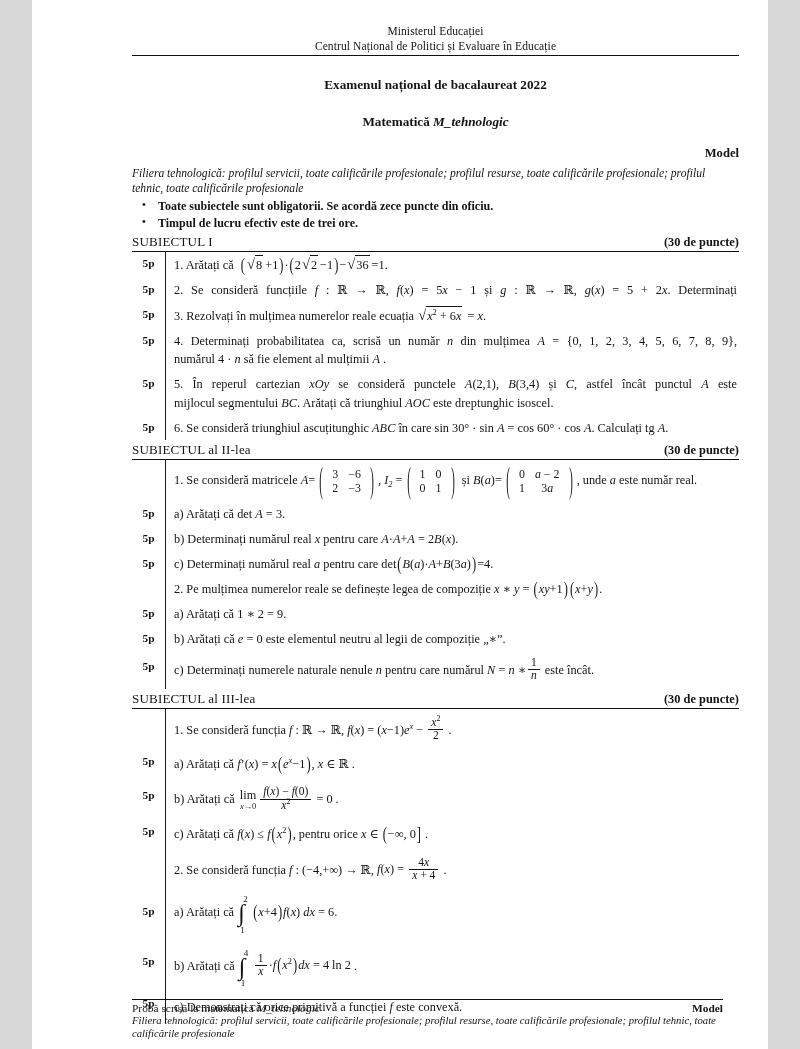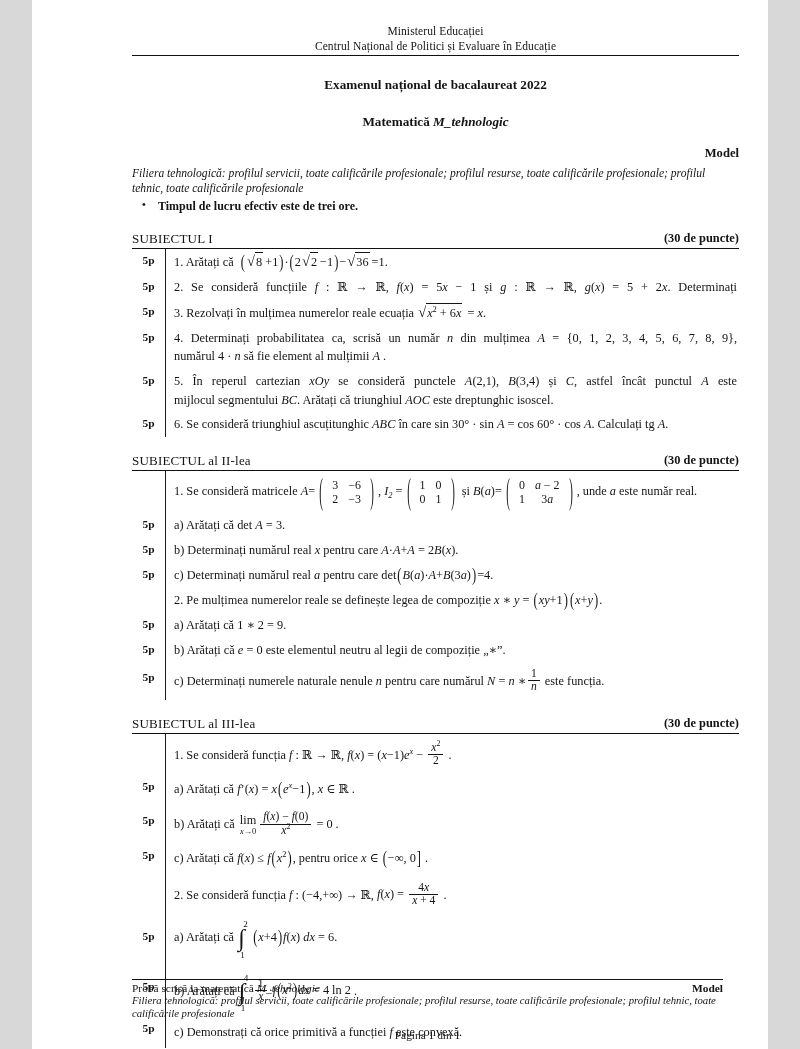--- a/index.html
+++ b/index.html
@@ -86,23 +86,23 @@
     position: absolute;
     left: 10px;
     top: -1px;
     font-size: 11px;
   }
 
   
   .sec-head {
     display: flex;
     justify-content: space-between;
-    align-items: flex-start;
+    align-items: flex-end;
     font-size: 13px;
-    margin-top: 16px;
+    margin-top: 2px;
   }
   .sec-head .left { letter-spacing: 0.2px; }
   .sec-head .right { font-weight: bold; font-size: 12.4px; }
   .rule-sec {
     border-top: 1.7px solid #101010;
     margin-top: 1px;
   }
 
   
   .block { position: relative; }
@@ -296,20 +296,21 @@
 
   <div class="subject-name">
     <span>Matematică </span><span class="ital">M_tehnologic</span>
   </div>
 
   <div class="model-line">Model</div>
 
   <div class="filiera">Filiera tehnologică: profilul servicii, toate calificările profesionale; profilul resurse, toate calificările profesionale; profilul tehnic, toate calificările profesionale</div>
 
   <ul class="bullets">
+    <li>Toate subiectele sunt obligatorii. Se acordă zece puncte din oficiu.</li>
     <li>Timpul de lucru efectiv este de trei ore.</li>
   </ul>
 
   <div class="sec-head">
     <span class="left">SUBIECTUL I</span>
     <span class="right">(30 de puncte)</span>
   </div>
   <div class="rule-sec"></div>
 
   <div class="block">
@@ -527,21 +528,21 @@
       </div>
     </div>
 
     <div class="row">
       <div class="pts" style="padding-top:9px;">5p</div>
       <div class="body" style="padding-top:6px;padding-bottom:6px;">
         <span>c) Determinați numerele naturale nenule</span>
         <span class="mi">n</span>
         <span>pentru care numărul</span>
         <span><span class="mi">N</span> = <span class="mi">n</span> ∗<span class="frac"><span class="n">1</span><span class="d"><span class="mi">n</span></span></span></span>
-        <span>este funcția.</span>
+        <span>este încât.</span>
       </div>
     </div>
   </div>
 
   <div class="sec-head">
     <span class="left">SUBIECTUL al III-lea</span>
     <span class="right">(30 de puncte)</span>
   </div>
   <div class="rule-sec"></div>
 
@@ -621,17 +622,16 @@
     </div>
   </div>
 
   <div class="footer">
     <div class="rule-foot"></div>
     <div class="foot-top">
       <span><span>Probă scrisă la matematică </span><span class="ital">M_tehnologic</span></span>
       <span class="right">Model</span>
     </div>
     <div class="foot-filiera">Filiera tehnologică: profilul servicii, toate calificările profesionale; profilul resurse, toate calificările profesionale; profilul tehnic, toate calificările profesionale</div>
-    <div class="foot-page">Pagina 1 din 1</div>
   </div>
 
 </div>
 </div>
 
 </body></html>

